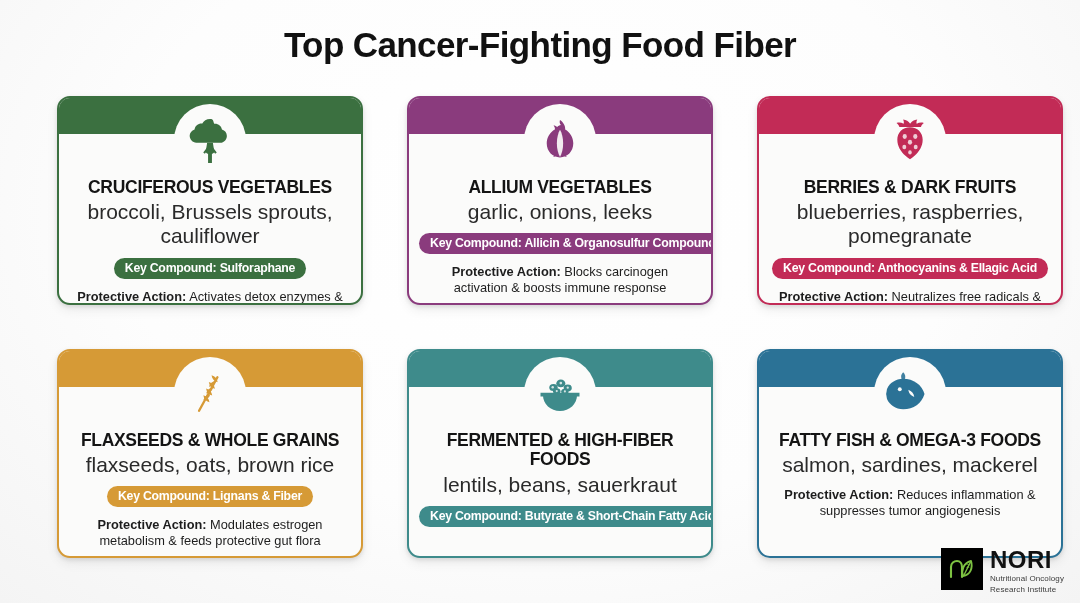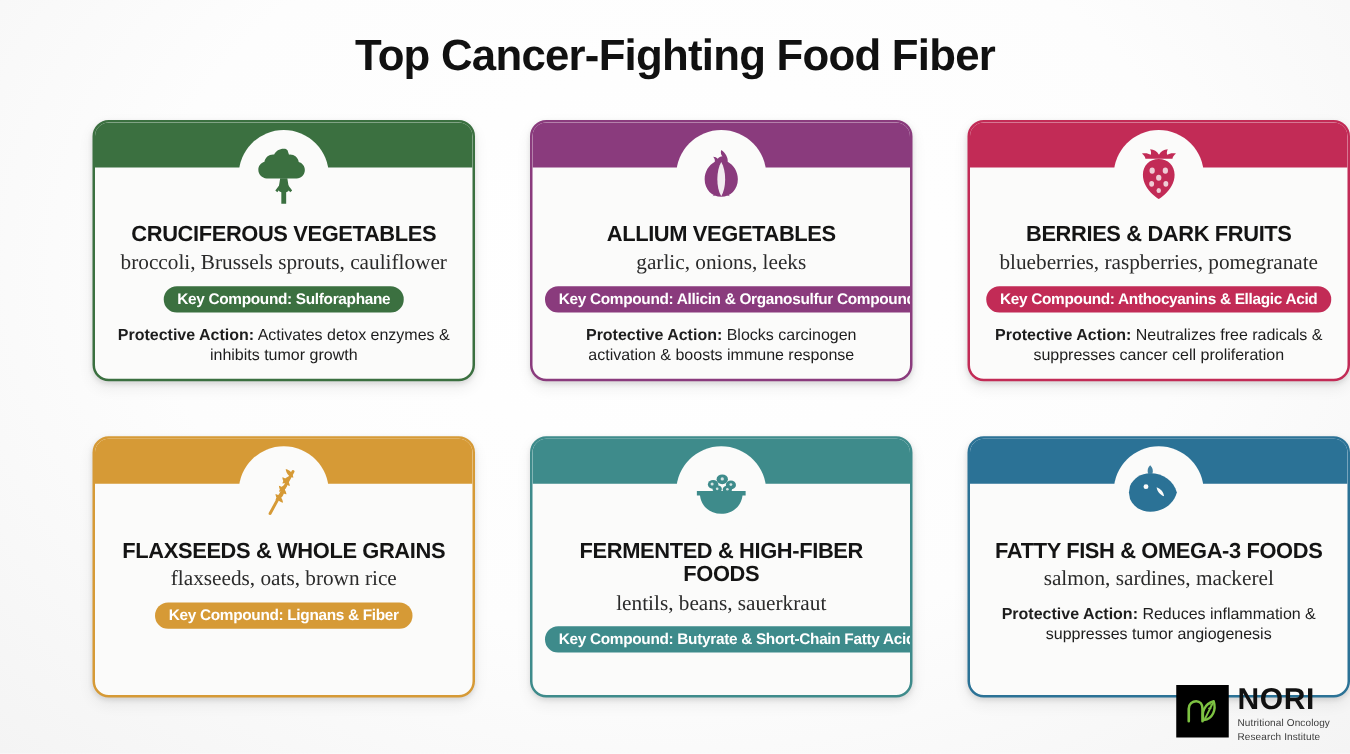--- a/index.html
+++ b/index.html
@@ -24,21 +24,21 @@
     color: #111111;
     letter-spacing: -0.6px;
     padding-top: 27px;
     line-height: 1.05;
   }
 
   
   .grid {
     position: absolute;
     top: 96px;
-    left: 74px;
+    left: 57px;
     width: 938px;
     display: grid;
     grid-template-columns: repeat(3, 306px);
     grid-template-rows: repeat(2, 209px);
     column-gap: 24px;
     row-gap: 16px;
     gap: 44px;
   }
 
   .card {
@@ -89,25 +89,24 @@
 
   .card-title {
     font-size: 17.5px;
     font-weight: bold;
     color: #141414;
     letter-spacing: -0.3px;
     line-height: 1.1;
   }
 
   .card-examples {
-    font-size: 17px;
+    font-size: 21px;
     color: #2a2a2a;
     margin-top: 3px;
     line-height: 1.15;
-    font-family: Liberation Serif, serif;
   }
 
   .pill {
     display: inline-block;
     margin-top: 9px;
     padding: 3px 11px 4px;
     border-radius: 11px;
     background: var(--accent);
     color: #ffffff;
     font-size: 12.3px;
@@ -253,20 +252,24 @@
       <path d="M27 25c4.6 1.2 7.2 4.2 7.8 8.9-4.6-1.2-7.2-4.2-7.8-8.9zM36 23.5c-1.2 4.6-4.2 7.2-8.9 7.8 1.2-4.6 4.2-7.2 8.9-7.8z"></path>
       <path d="M23.5 33.5c4.6 1.2 7.2 4.2 7.8 8.9-4.6-1.2-7.2-4.2-7.8-8.9zM32.5 32c-1.2 4.6-4.2 7.2-8.9 7.8 1.2-4.6 4.2-7.2 8.9-7.8z"></path>
       <path d="M41.5 10.5 18 53.5" stroke="currentColor" stroke-width="3" fill="none" stroke-linecap="round"></path>
     </g>
         </svg>
     </div>
     <div class="card-body">
       <div class="card-title">FLAXSEEDS &amp; WHOLE GRAINS</div>
       <div class="card-examples">flaxseeds, oats, brown rice</div>
       <div class="pill">Key Compound: Lignans &amp; Fiber</div>
+      <div class="action">
+        <b>Protective Action:</b>
+        <span>Modulates estrogen metabolism &amp; feeds protective gut flora</span>
+      </div>
     </div>
     </div>
     <div class="card" style="--accent: #3E8B8B;">
     <div class="card-header">
       <div class="notch"></div>
     </div>
     <div class="icon-wrap" style="color:#3E8B8B">
       <svg width="56" height="52" viewBox="0 0 64 64">
           <g fill="currentColor">
       <path d="M11 33h42c0 11.6-9.4 20-21 20s-21-8.4-21-20z"></path>

